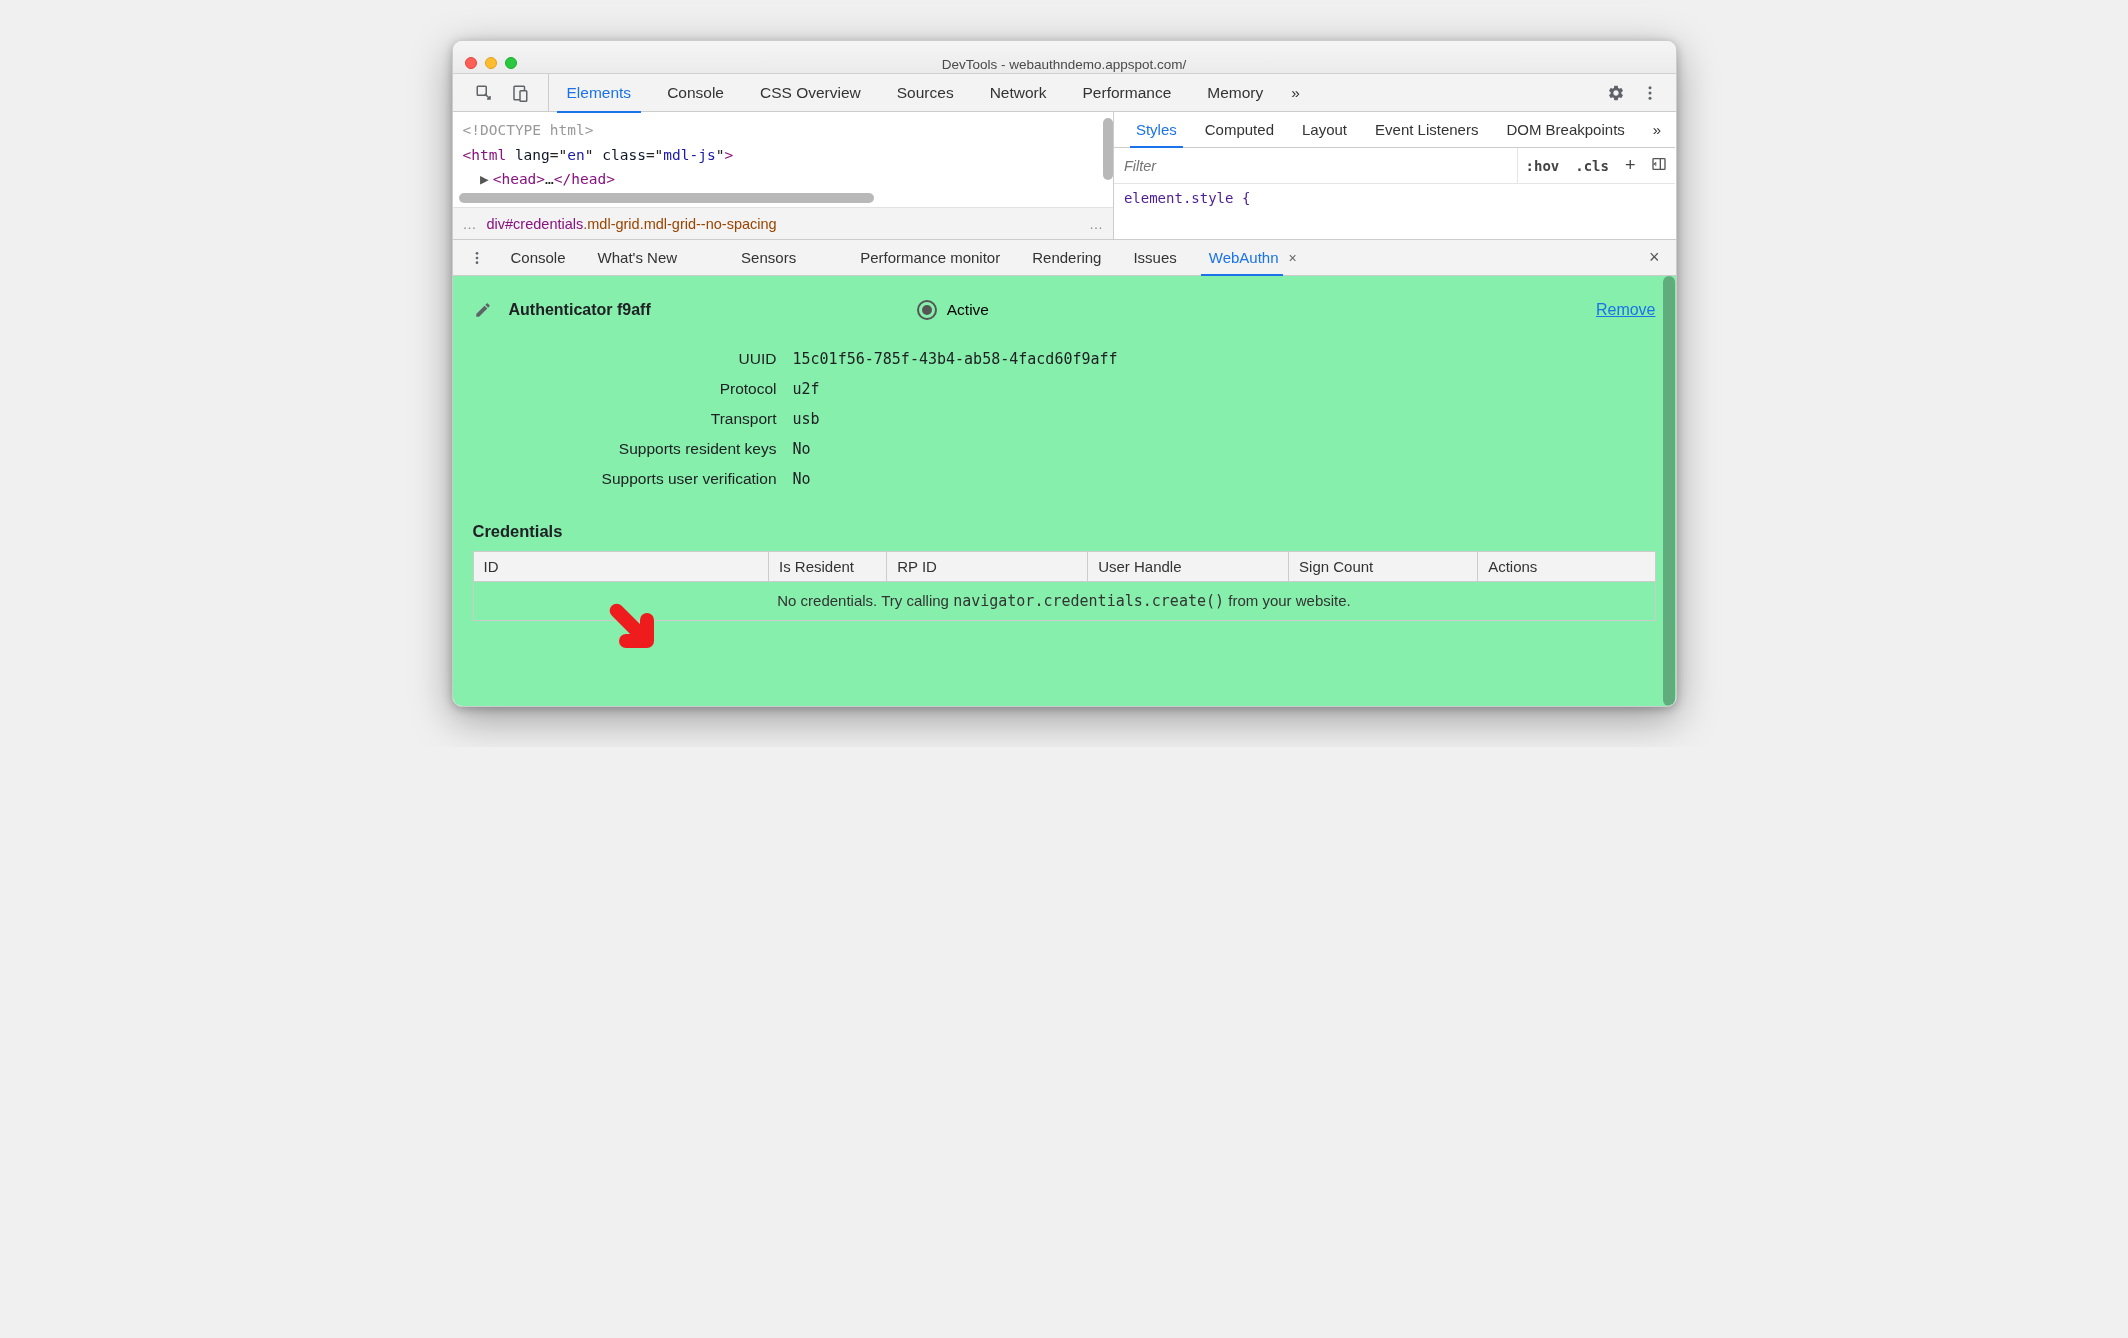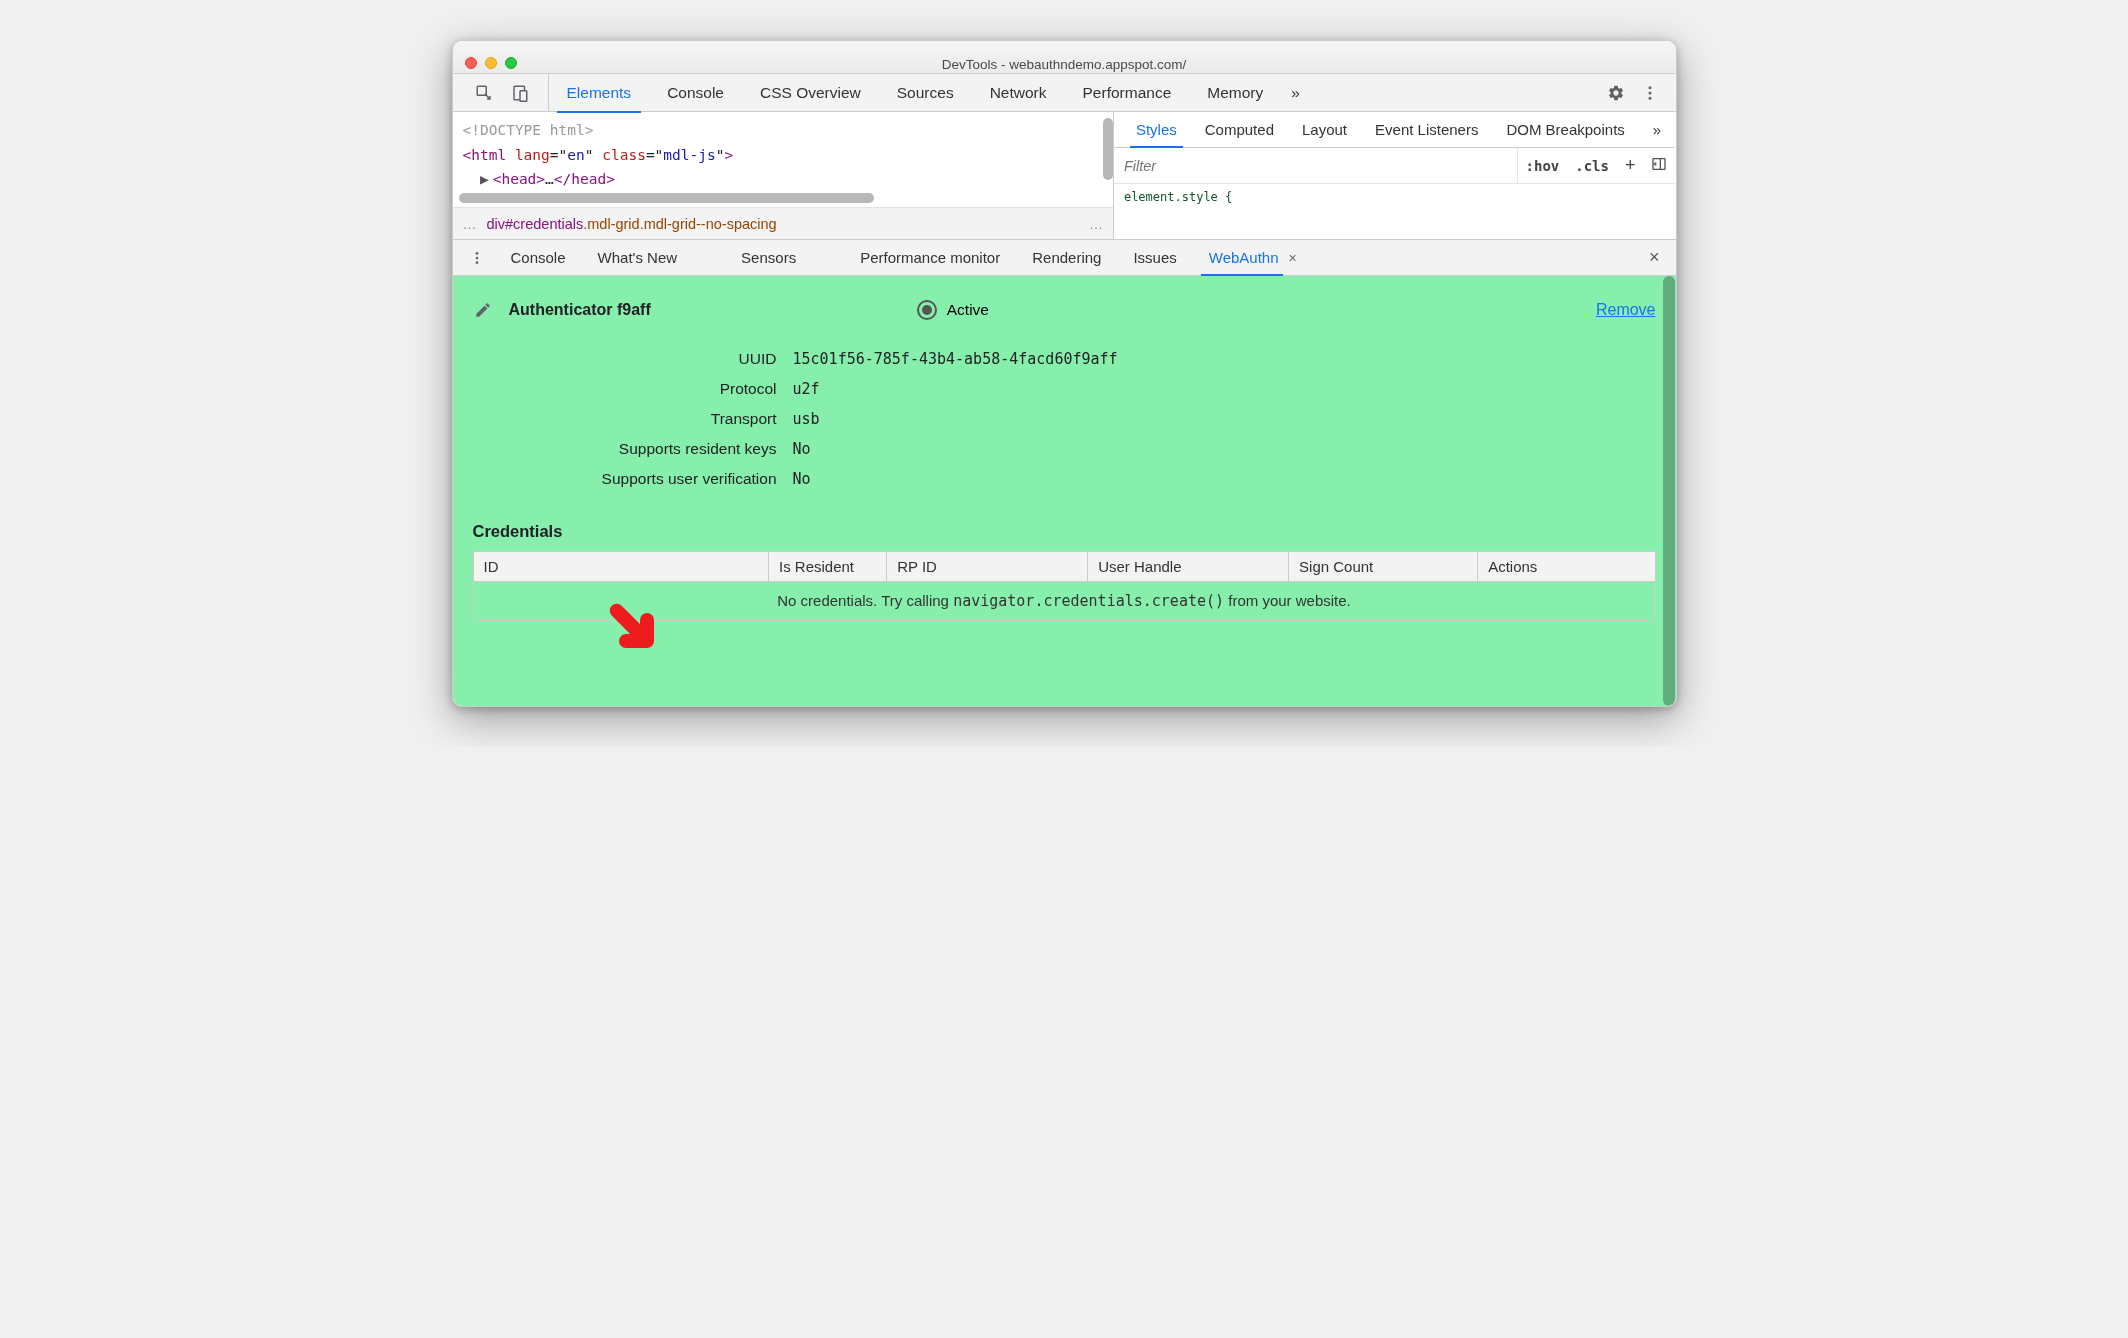--- a/index.html
+++ b/index.html
@@ -57,21 +57,21 @@
     .split {
       display: flex; border-bottom: 1px solid #ccc; height: 128px;
     }
     .split-left { width: 54%; position: relative; overflow: hidden; }
     .code-pane {
       padding: 6px 10px 2px 10px; font-family: Menlo, Consolas, monospace; font-size: 14.5px; line-height: 1.7;
     }
     .code-line { white-space: pre; }
     .code-doctype { color: #999; }
     .code-tag { color: #881280; }
-    .code-attr-name { color: #b91c1c; }
+    .code-attr-name { color: #0f172a; }
     .code-attr-val { color: #1a1aa6; }
     .code-text { color: #222; }
     .code-exp { color: #555; padding-right: 4px; }
     .left-scroll-thumb { position: absolute; left: 0; bottom: 36px; height: 10px; width: 415px; background: rgba(0,0,0,0.28); border-radius: 5px; margin-left: 6px; }
     .vscroll-right { position: absolute; right: 0; top: 6px; bottom: 6px; width: 10px; }
     .vscroll-thumb { position: absolute; right: 0; top: 0; height: 140px; width: 10px; background: rgba(0,0,0,0.28); border-radius: 5px; }
     .crumb-row {
       position: absolute; left: 0; right: 0; bottom: 0; height: 32px; display: flex; align-items: center; padding: 0 10px; gap: 10px; background: #f3f3f3; border-top: 1px solid #e1e1e1;
     }
     .ellips { color: #888; font-size: 14px; }
@@ -83,21 +83,21 @@
     .styles-tabs { display: flex; align-items: center; border-bottom: 1px solid #ccc; height: 36px; padding-left: 8px; }
     .st-tab { padding: 0 14px; font-size: 15px; color: #333; height: 100%; display: flex; align-items: center; cursor: pointer; position: relative; }
     .st-tab.active { color: #1a73e8; }
     .st-tab.active::after { content: ''; position: absolute; left: 8px; right: 8px; bottom: -1px; height: 2.5px; background: #1a73e8; }
     .st-more { margin-left: 6px; }
     .filter-row { display: flex; align-items: center; height: 36px; border-bottom: 1px solid #e5e5e5; }
     .filter-input { flex: 1; border: none; outline: none; padding: 0 10px; font-size: 14.5px; color: #888; font-style: italic; border-right: 1px solid #e5e5e5; height: 100%; }
     .filter-btn { padding: 0 8px; font-family: Menlo, monospace; font-size: 14px; color: #444; cursor: pointer; height: 100%; display: inline-flex; align-items: center; font-weight: bold; }
     .plus-btn { padding: 0 8px; font-size: 18px; color: #444; cursor: pointer; }
     .box-btn { padding: 0 8px; }
-    .style-body { padding: 6px 10px; font-family: Menlo, monospace; font-size: 12px; color: #14532d; }
+    .style-body { padding: 6px 10px; font-family: Menlo, monospace; font-size: 14px; color: #4c1d95; }
 
     .drawer-tabs {
       height: 36px; background: #f3f3f3; border-bottom: 1px solid #ccc; display: flex; align-items: center; padding: 0 6px;
     }
     .dt-more { padding: 0 10px; cursor: pointer; display: inline-flex; align-items: center; }
     .dt-tab { padding: 0 16px; font-size: 15px; color: #333; height: 100%; display: flex; align-items: center; gap: 6px; cursor: pointer; position: relative; }
     .dt-tab.active { color: #1a73e8; }
     .dt-tab.active::after { content: ''; position: absolute; left: 8px; right: 30px; bottom: -1px; height: 2.5px; background: #1a73e8; }
     .dt-tab .x { font-size: 14px; color: #666; margin-left: 4px; }
     .dt-spacer { flex: 1; }

